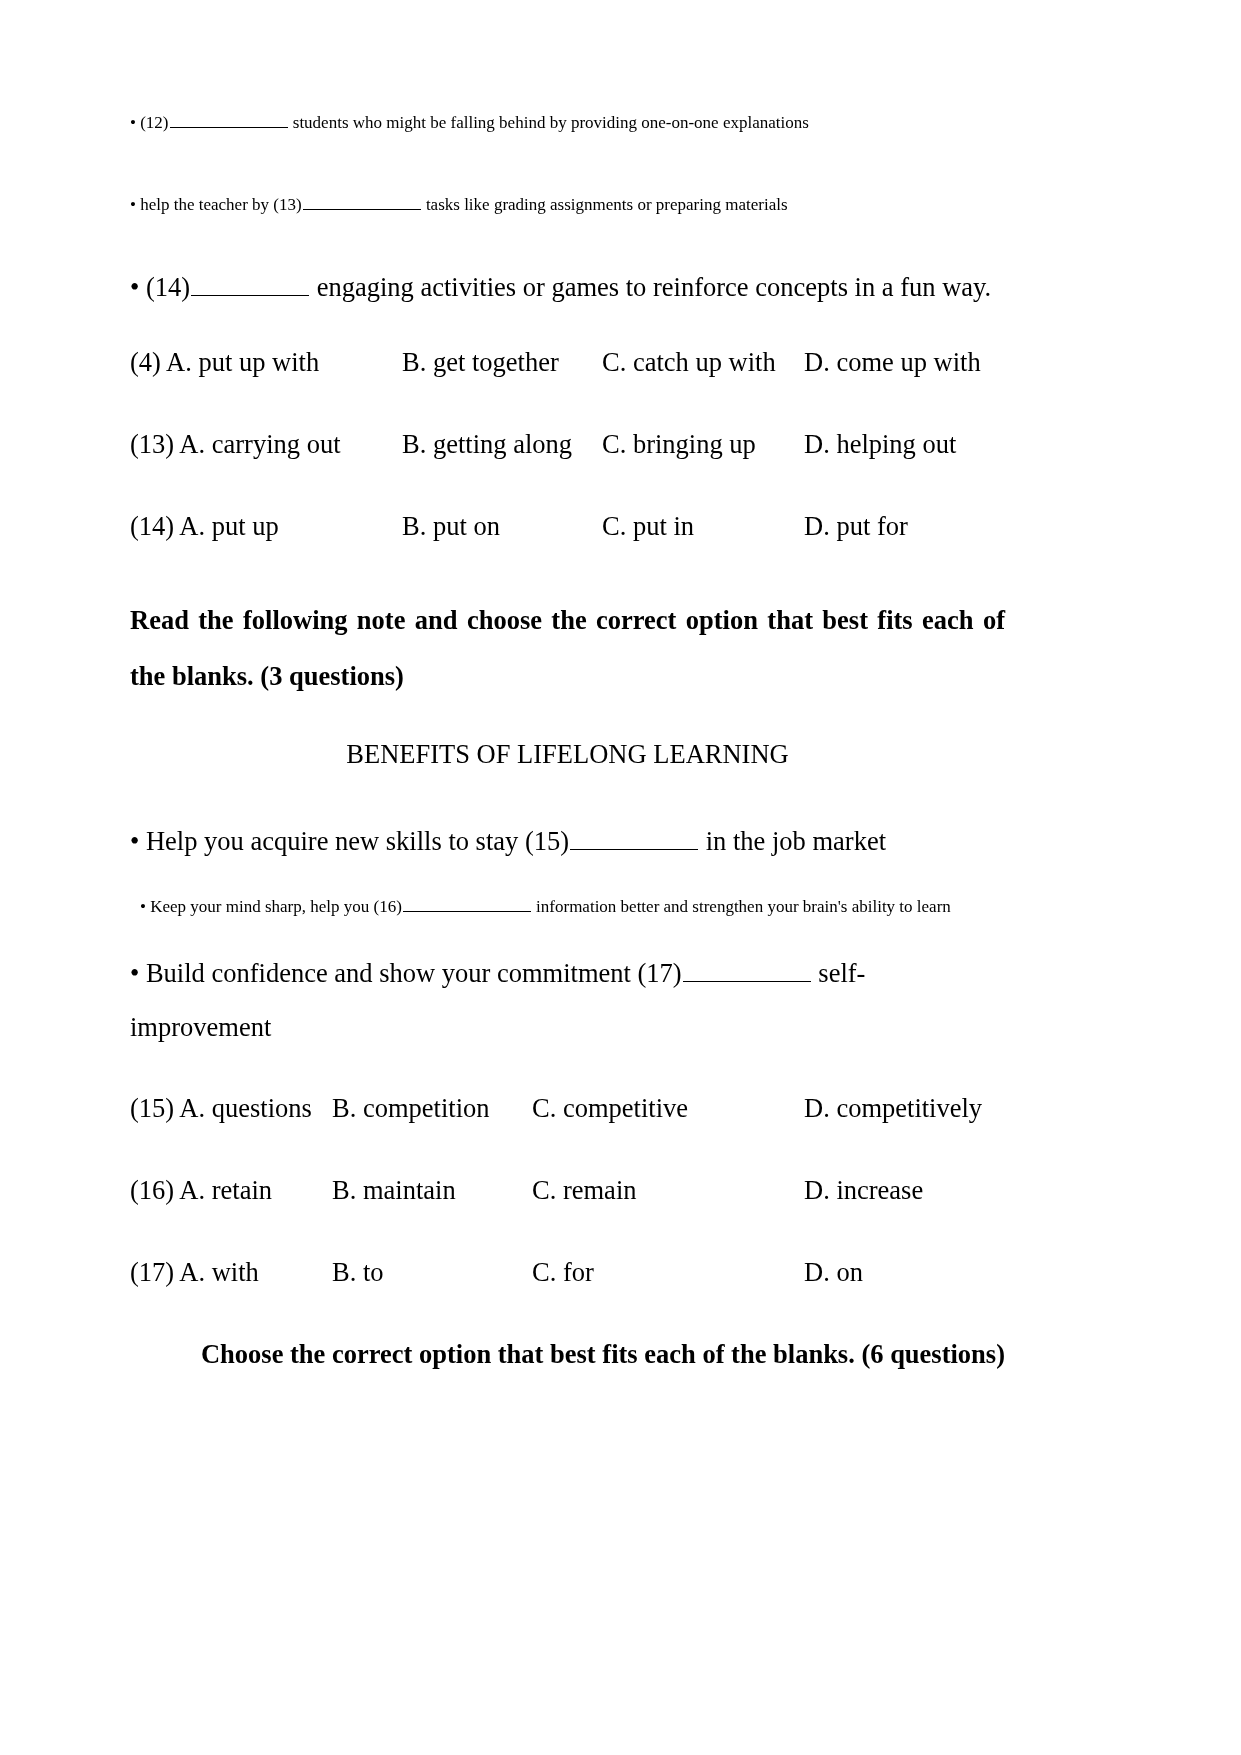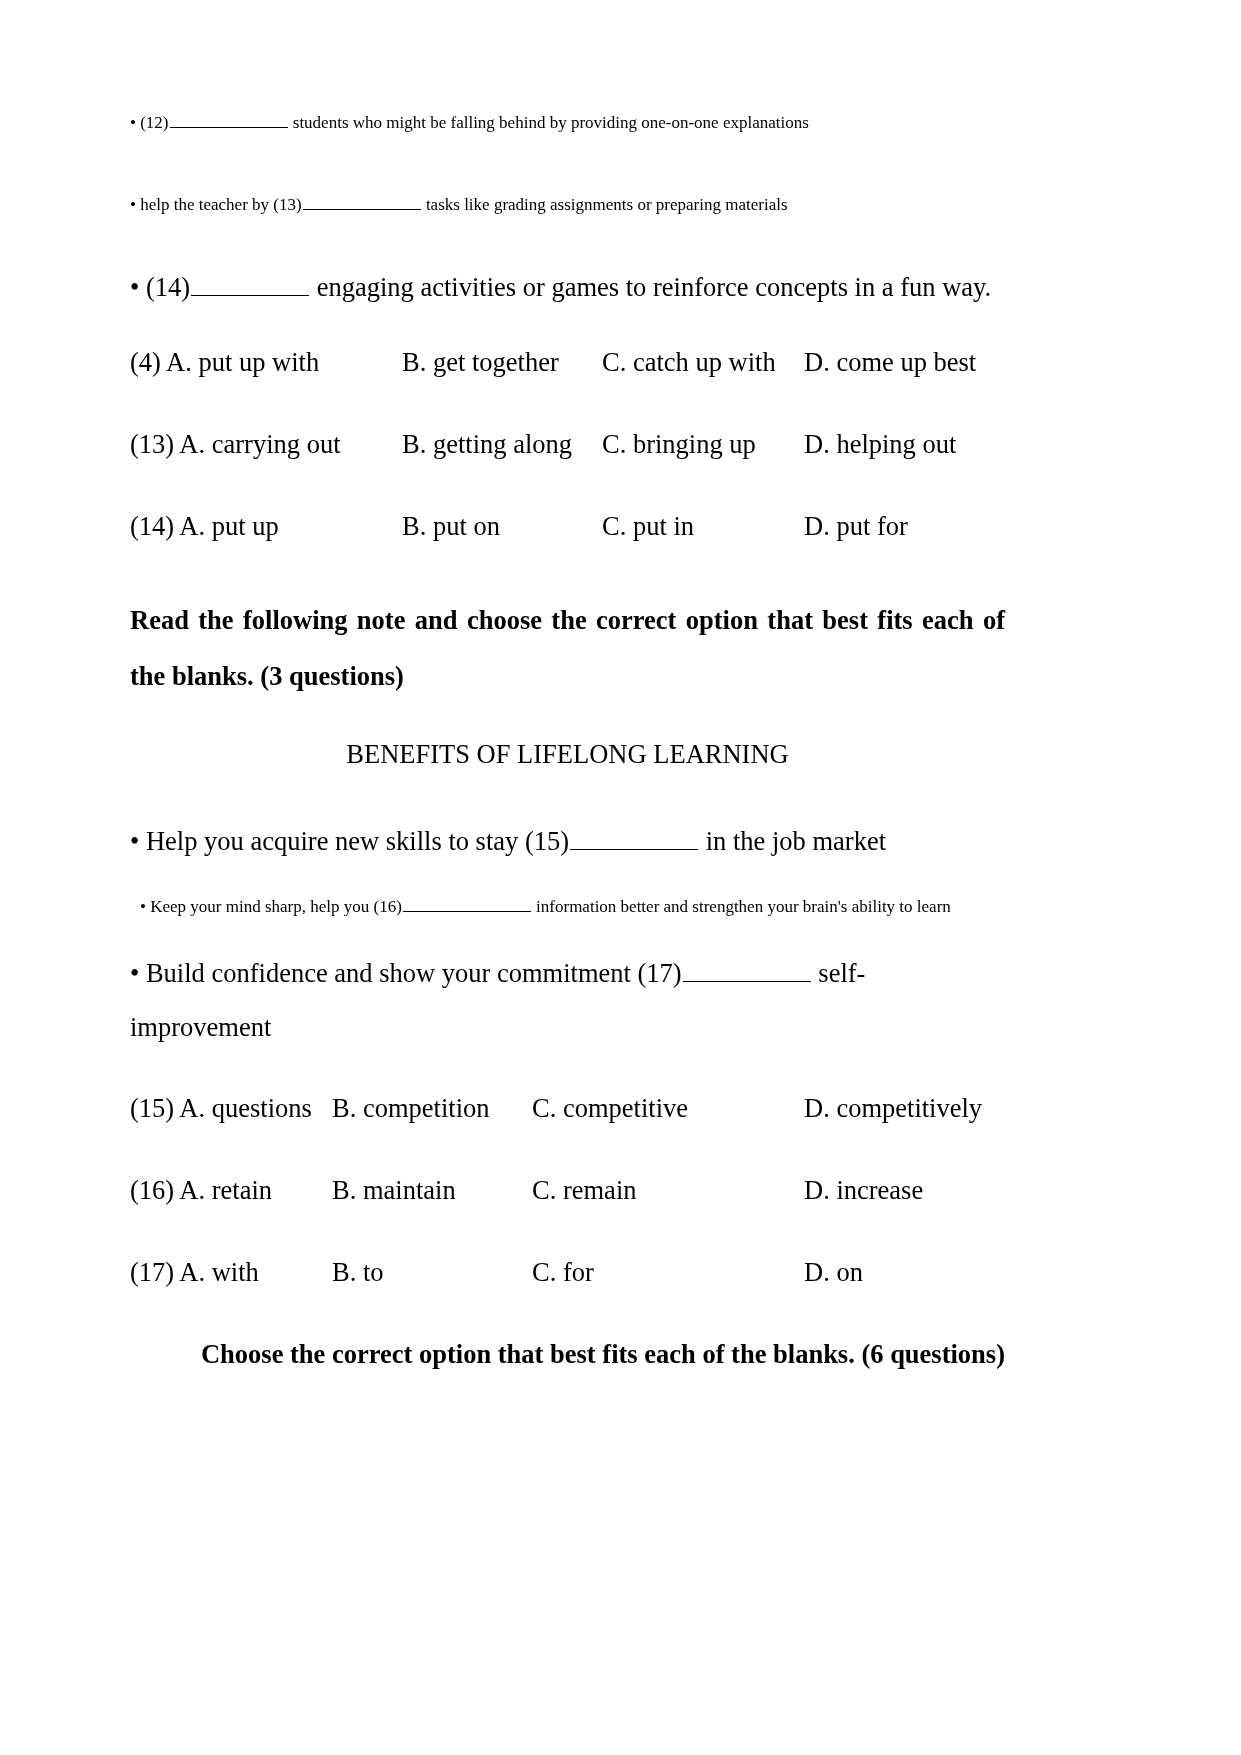--- a/index.html
+++ b/index.html
@@ -100,21 +100,21 @@
   <p class="para"><span>• (12)</span><span class="blank w-std"></span><span> students who might be falling behind by providing one-on-one explanations</span></p>
 
   <p class="para"><span>• help the teacher by (13)</span><span class="blank w-std"></span><span> tasks like grading assignments or preparing materials</span></p>
 
   <p class="nowrap-para"><span>• (14)</span><span class="blank w-std"></span><span> engaging activities or games to reinforce concepts in a fun way.</span></p>
 
   <div class="opt-row set-a">
     <span class="opt c0"><span>(4)</span> <span>A. put up with</span></span>
     <span class="opt c1">B. get together</span>
     <span class="opt c2">C. catch up with</span>
-    <span class="opt c3">D. come up best</span>
+    <span class="opt c3">D. come up with</span>
   </div>
 
   <div class="opt-row set-a">
     <span class="opt c0"><span>(13)</span> <span>A. carrying out</span></span>
     <span class="opt c1">B. getting along</span>
     <span class="opt c2">C. bringing up</span>
     <span class="opt c3">D. helping out</span>
   </div>
 
   <div class="opt-row set-a">

